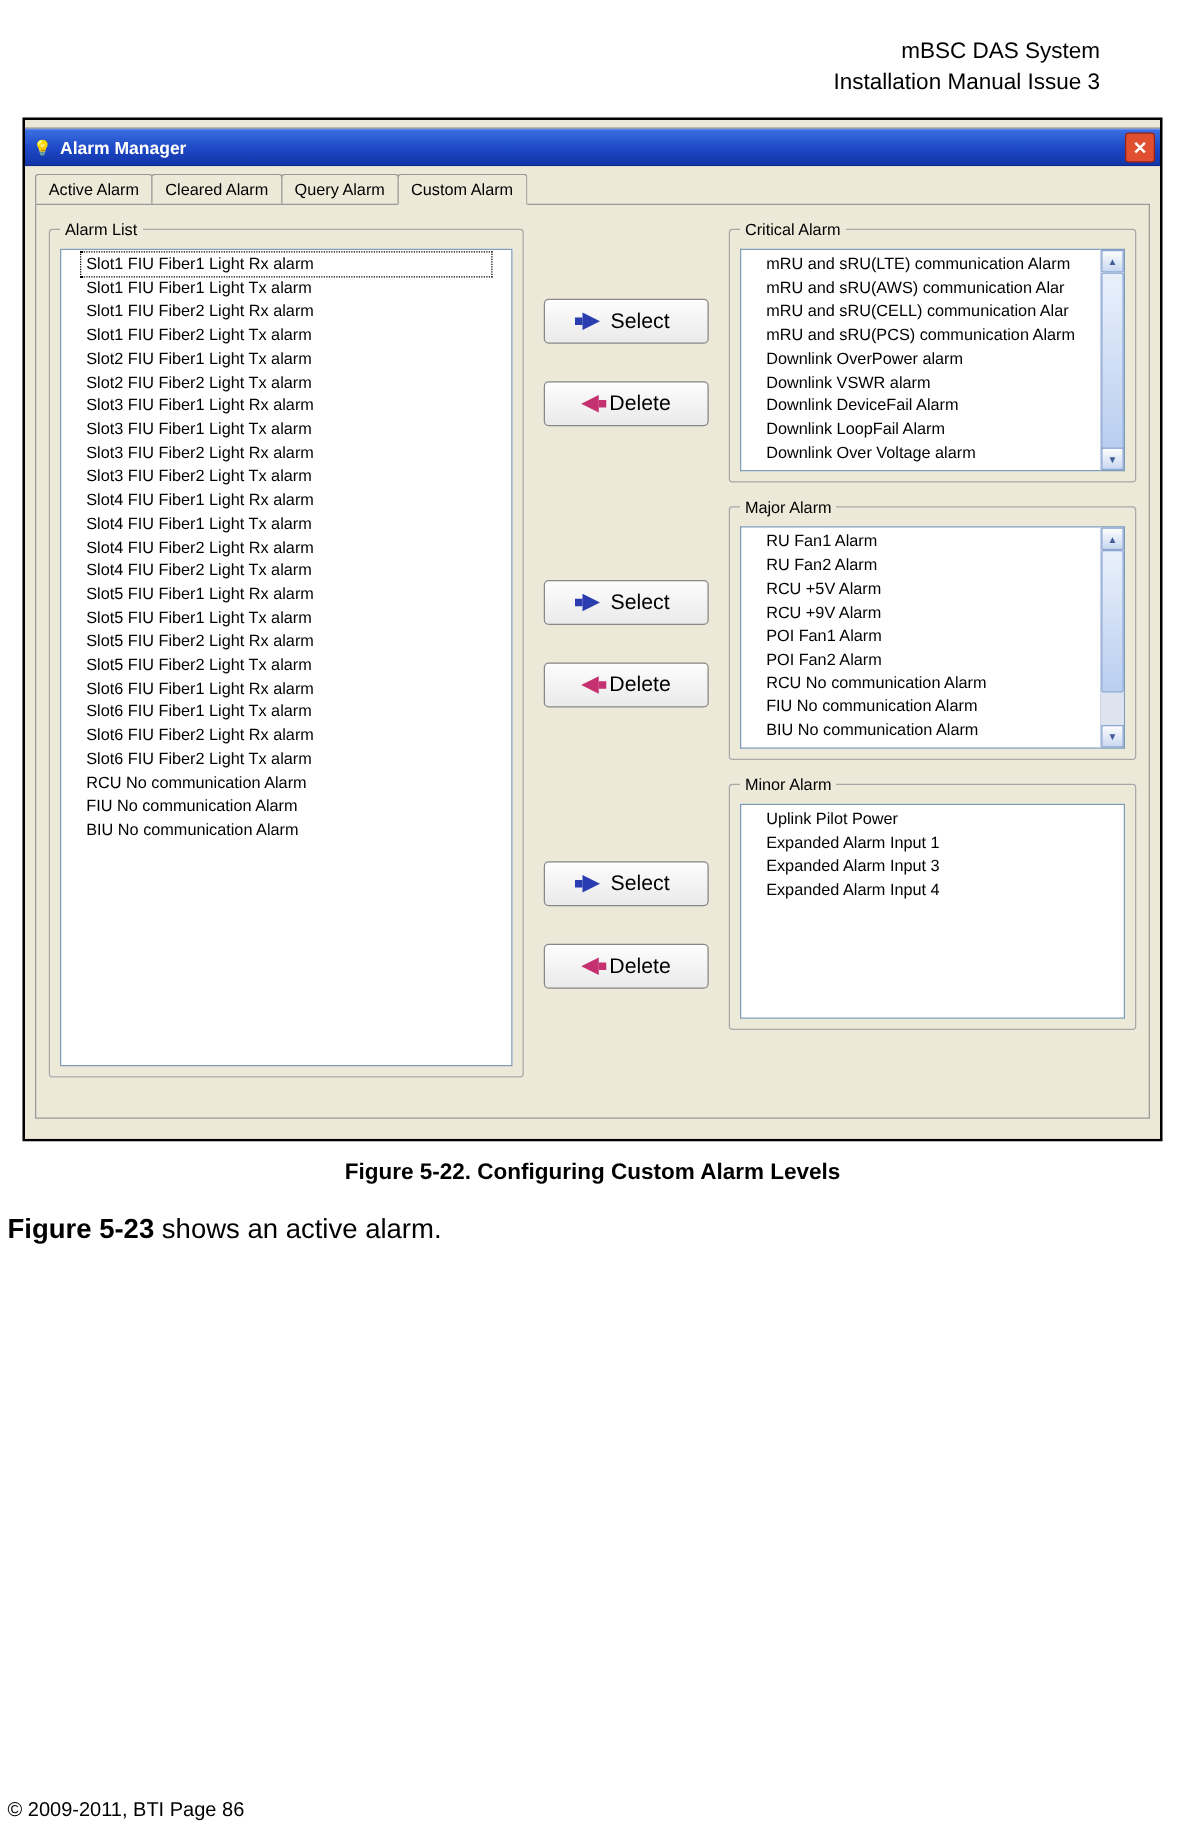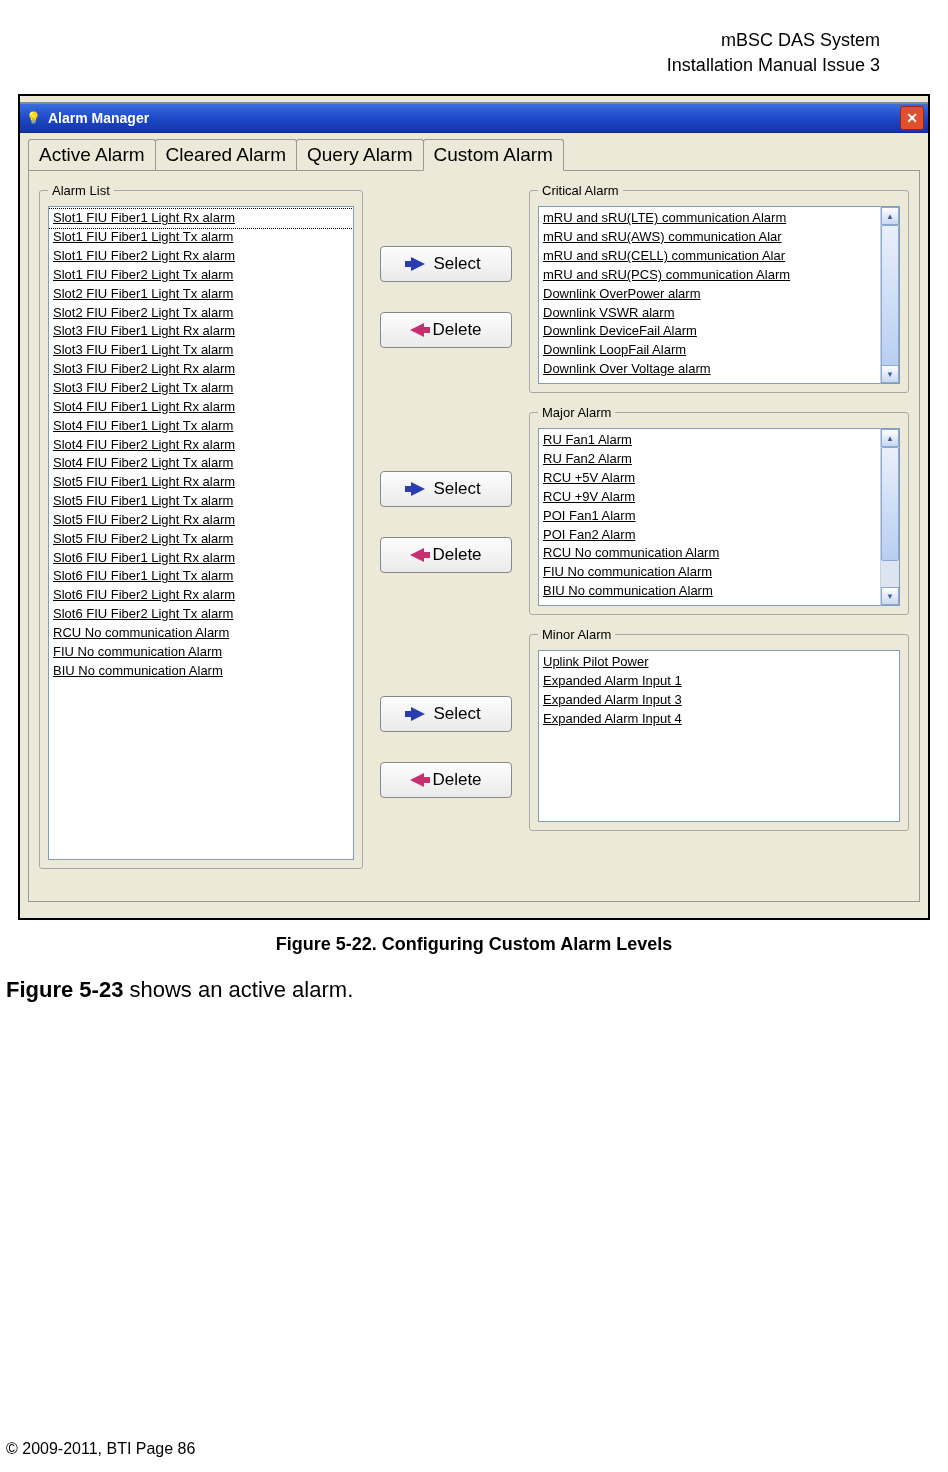--- a/index.html
+++ b/index.html
@@ -55,21 +55,21 @@
     color: #fff; font-weight: bold;
     font-size: 14px;
     cursor: pointer;
   }
   .client {
     background: #ece9d8;
     padding: 6px 8px 16px 8px;
   }
   .tabs {
     display: flex;
-    font-size: 19px;
+    font-size: 13px;
   }
   .tab {
     padding: 4px 10px;
     border: 1px solid #999;
     border-bottom: none;
     background: #ece9d8;
     margin-right: -1px;
     border-top-left-radius: 3px;
     border-top-right-radius: 3px;
     cursor: pointer;
@@ -85,43 +85,42 @@
     border: 1px solid #999;
     background: #ece9d8;
     padding: 12px 10px 18px 10px;
     min-height: 700px;
     position: relative;
   }
   .columns {
     display: flex;
     gap: 8px;
   }
-  .col-left { width: 324px; }
+  .col-left { width: 386px; }
   .col-mid  { width: 150px; padding-top: 24px; }
   .col-right{ flex: 1; }
 
   fieldset.group {
     border: 1px solid #a8a8a8;
     border-radius: 3px;
     padding: 8px 8px 8px 8px;
     margin: 0 0 12px 0;
   }
   fieldset.group legend {
     font-size: 13px;
     padding: 0 4px;
   }
   .listbox {
     background: #fff;
     border: 1px solid #7f9db9;
     font-size: 13px;
     line-height: 1.45;
-    padding: 2px 0;
+    padding: 2px 16px;
     overflow: hidden;
     position: relative;
-    text-decoration: underline;
   }
   .listbox .item {
     padding: 0 4px;
     white-space: nowrap;
   }
   .listbox .item.selected {
     outline: 1px dotted #000;
   }
   .scroll-wrap {
     display: flex;

